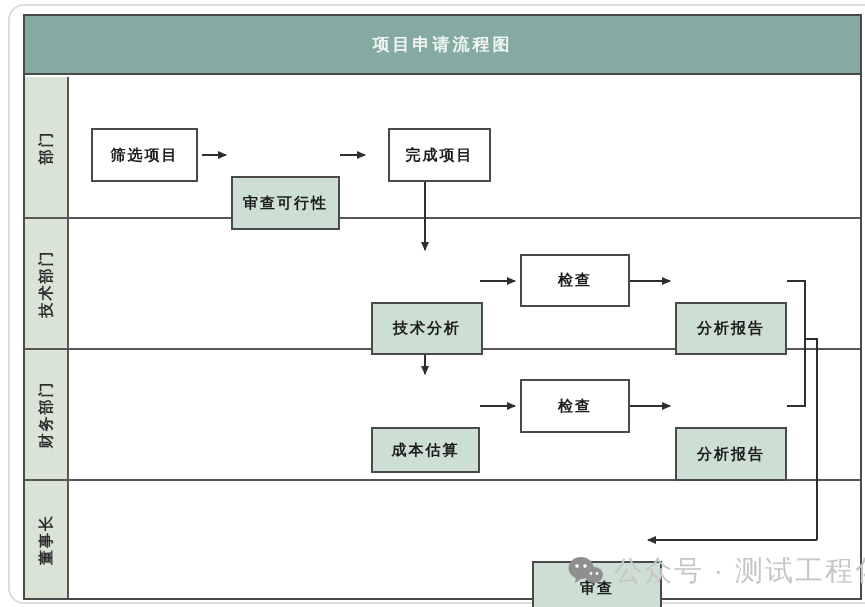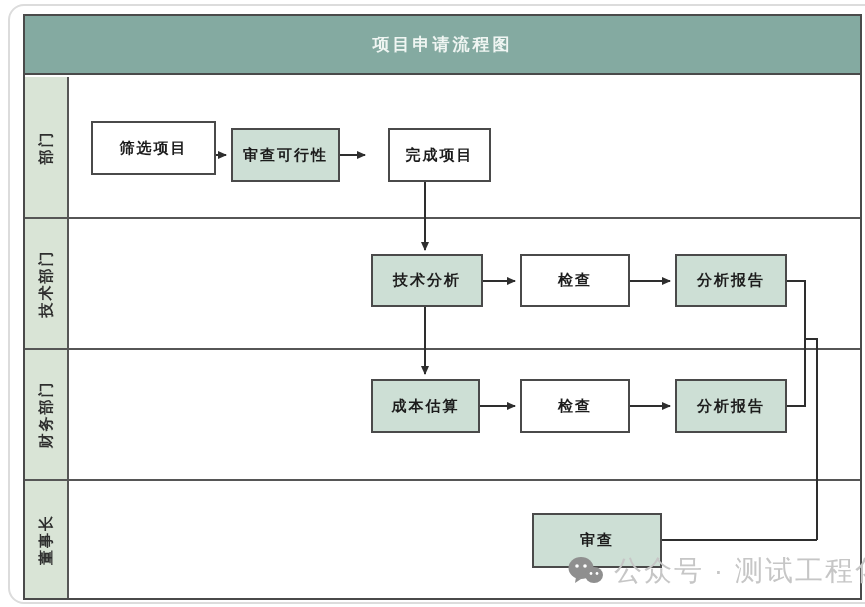--- a/index.html
+++ b/index.html
@@ -61,21 +61,21 @@
   }
   .lane-body{flex:1;background:#ffffff;}
   
   .node{
     position:absolute;
     border:2px solid var(--border-dark);
     display:flex; align-items:center; justify-content:center;
     font-size:15px; font-weight:bold; color:#1c1c1c; letter-spacing:2px;
     z-index:3;
   }
-  .node.green{background:var(--node-green);}
+  .node.green{background:var(--node-green);margin-top:48px;}
   .node.white{background:var(--node-white);}
   
   svg.wires{position:absolute; left:0; top:0; z-index:2;}
   
   .watermark{
     position:absolute; left:568px; top:552px; z-index:4;
     display:flex; align-items:center; gap:10px;
   }
   .watermark .wm-text{
     color:var(--watermark-text);
@@ -133,29 +133,29 @@
     <line x1="630" y1="281" x2="670" y2="281" marker-end="url(#arr)"></line>
     <line x1="425" y1="307" x2="425" y2="374" marker-end="url(#arr)"></line>
     <line x1="480" y1="406" x2="515" y2="406" marker-end="url(#arr)"></line>
     <line x1="630" y1="406" x2="670" y2="406" marker-end="url(#arr)"></line>
     <polyline points="787,281 805,281 805,406 787,406"></polyline>
     <polyline points="805,339 817,339 817,540"></polyline>
     <line x1="817" y1="540" x2="648" y2="540" marker-end="url(#arr)"></line>
   </g>
 </svg>
 
-<div class="node white" style="left:91px;top:121px;width:125px;height:54px">筛选项目</div>
+<div class="node white" style="left:91px;top:128px;width:107px;height:54px">筛选项目</div>
 <div class="node green" style="left:231px;top:128px;width:109px;height:54px">审查可行性</div>
 <div class="node white" style="left:388px;top:128px;width:103px;height:54px">完成项目</div>
 
 <div class="node green" style="left:371px;top:254px;width:112px;height:53px">技术分析</div>
 <div class="node white" style="left:520px;top:254px;width:110px;height:53px">检查</div>
 <div class="node green" style="left:675px;top:254px;width:112px;height:53px">分析报告</div>
 
-<div class="node green" style="left:371px;top:379px;width:109px;height:54px">成本估算</div>
+<div class="node green" style="left:371px;top:379px;width:109px;height:46px">成本估算</div>
 <div class="node white" style="left:520px;top:379px;width:110px;height:54px">检查</div>
 <div class="node green" style="left:675px;top:379px;width:112px;height:54px">分析报告</div>
 
 <div class="node green" style="left:532px;top:513px;width:130px;height:55px">审查</div>
 
 <div class="watermark">
   <svg width="36" height="32" viewBox="0 0 36 32">
     <ellipse cx="13" cy="13" rx="12.5" ry="11" fill="var(--watermark-icon)"></ellipse>
     <path d="M8 22 L7 28 L13 24 Z" fill="var(--watermark-icon)"></path>
     <ellipse cx="26" cy="20" rx="9" ry="8" fill="var(--watermark-icon)"></ellipse>

